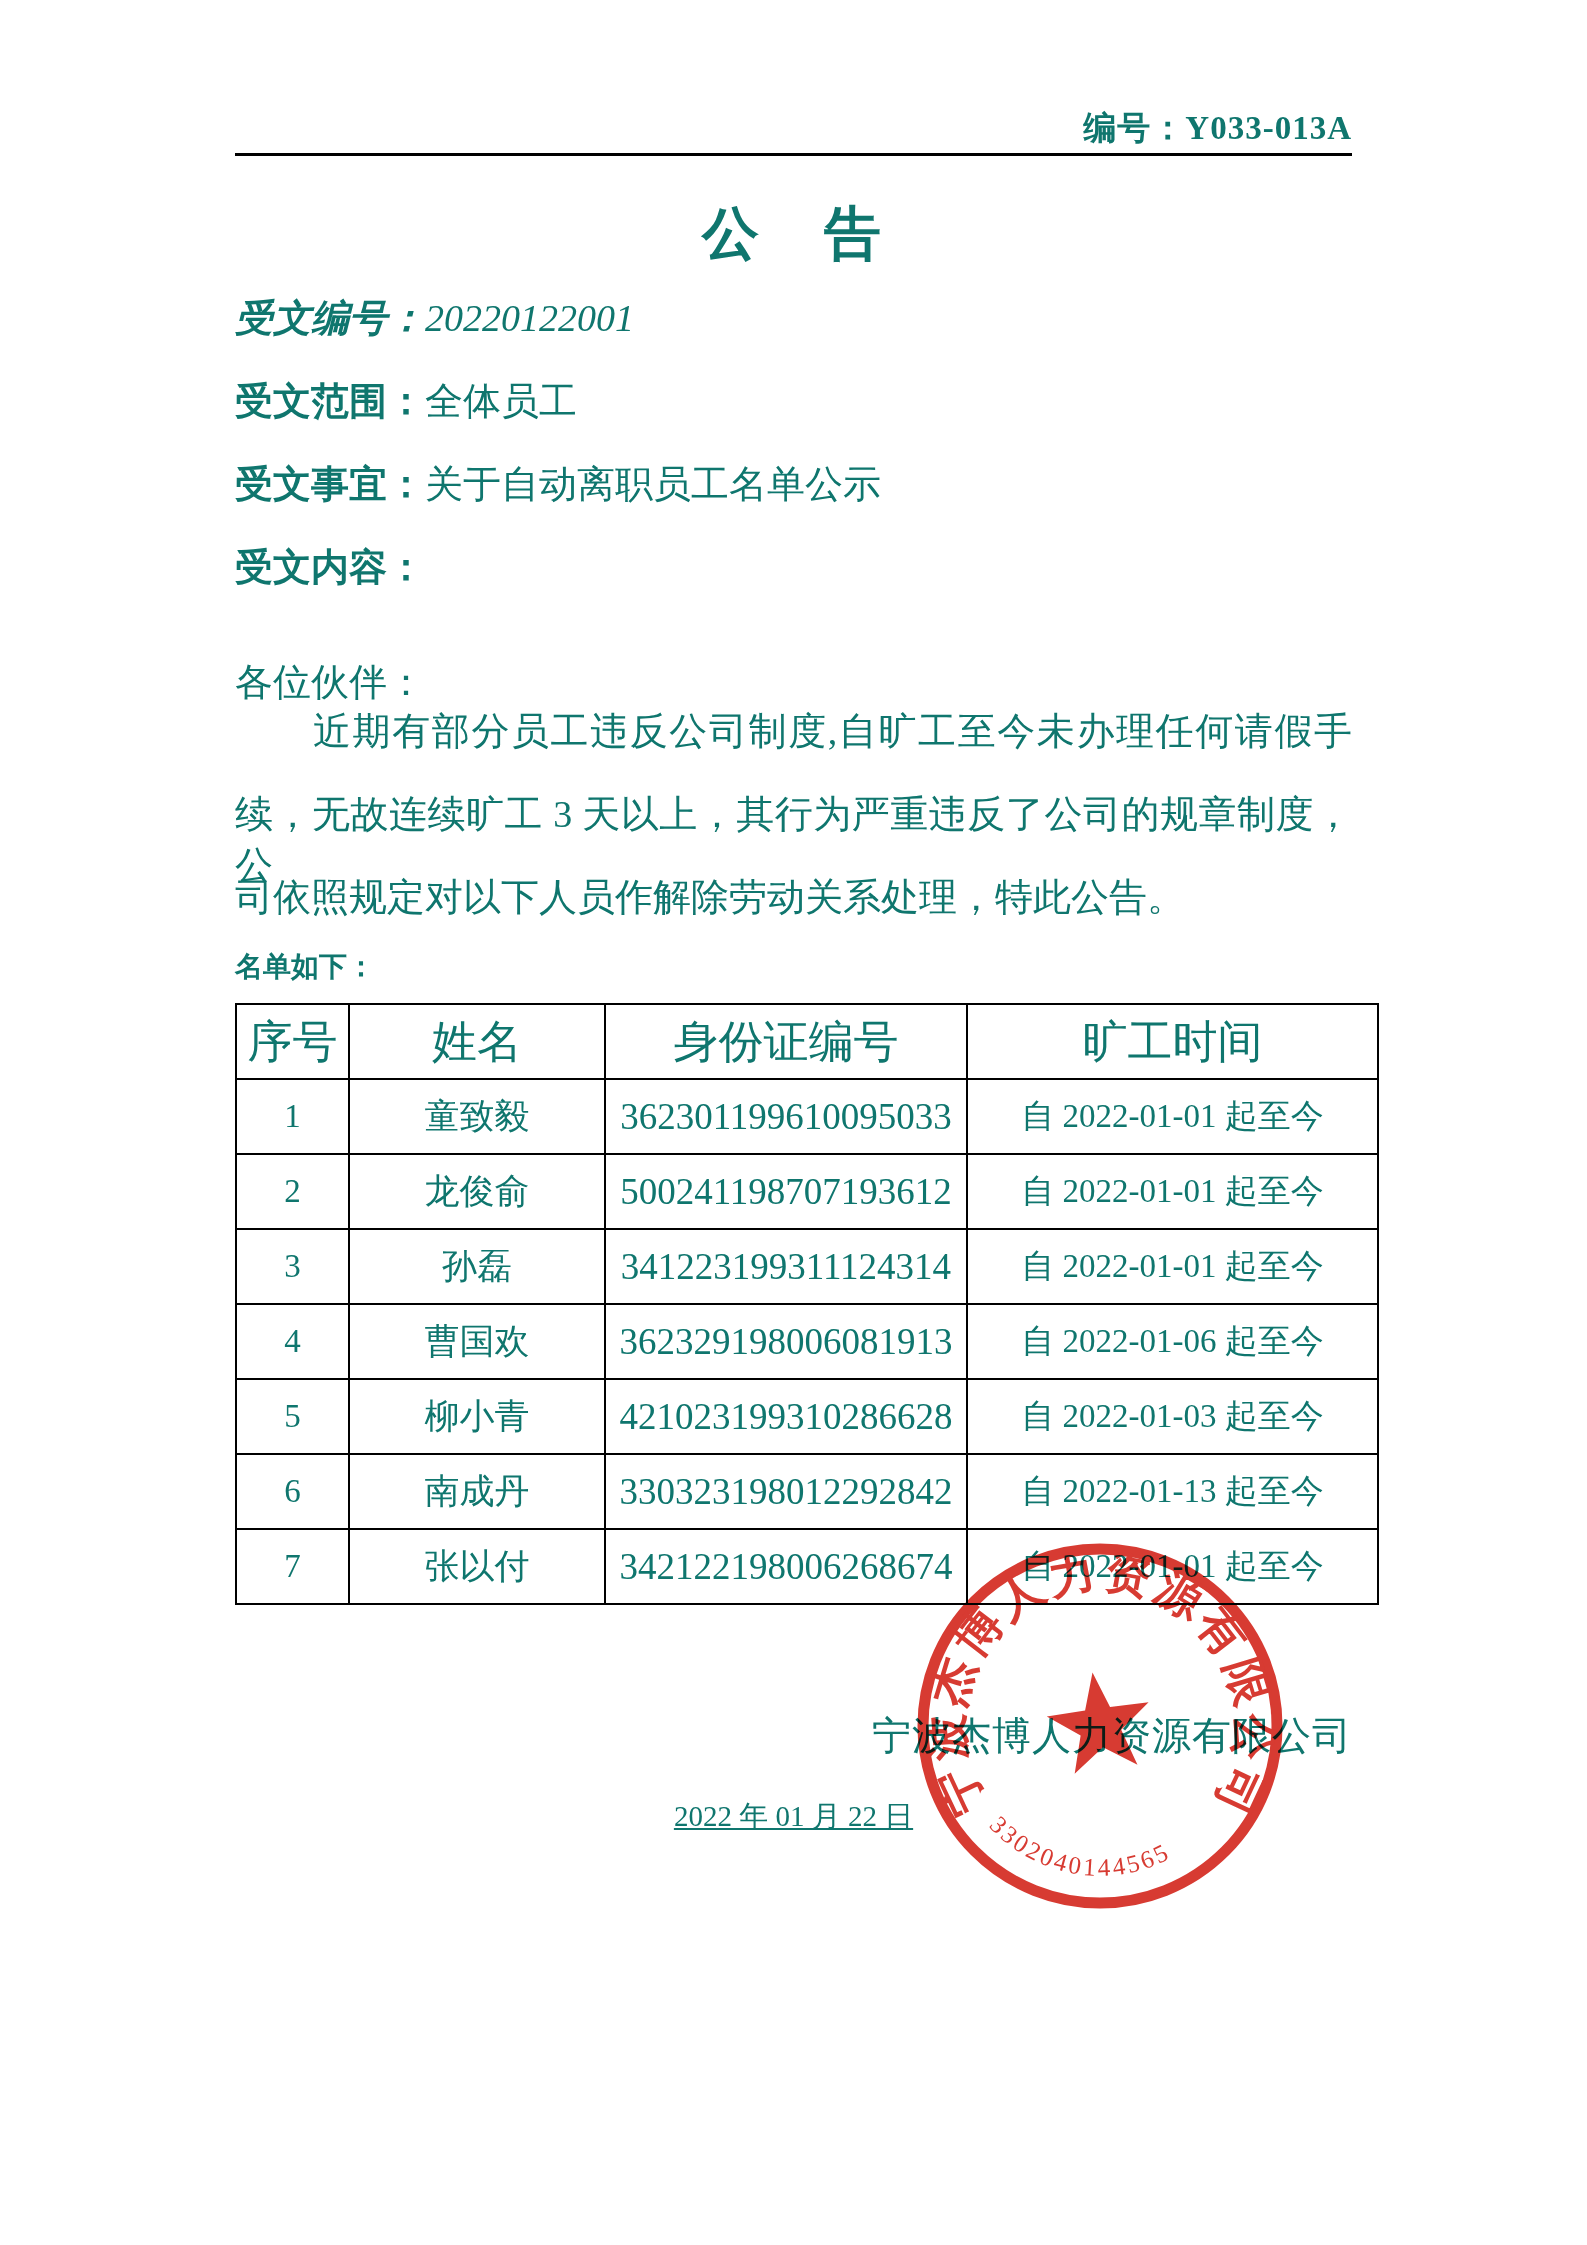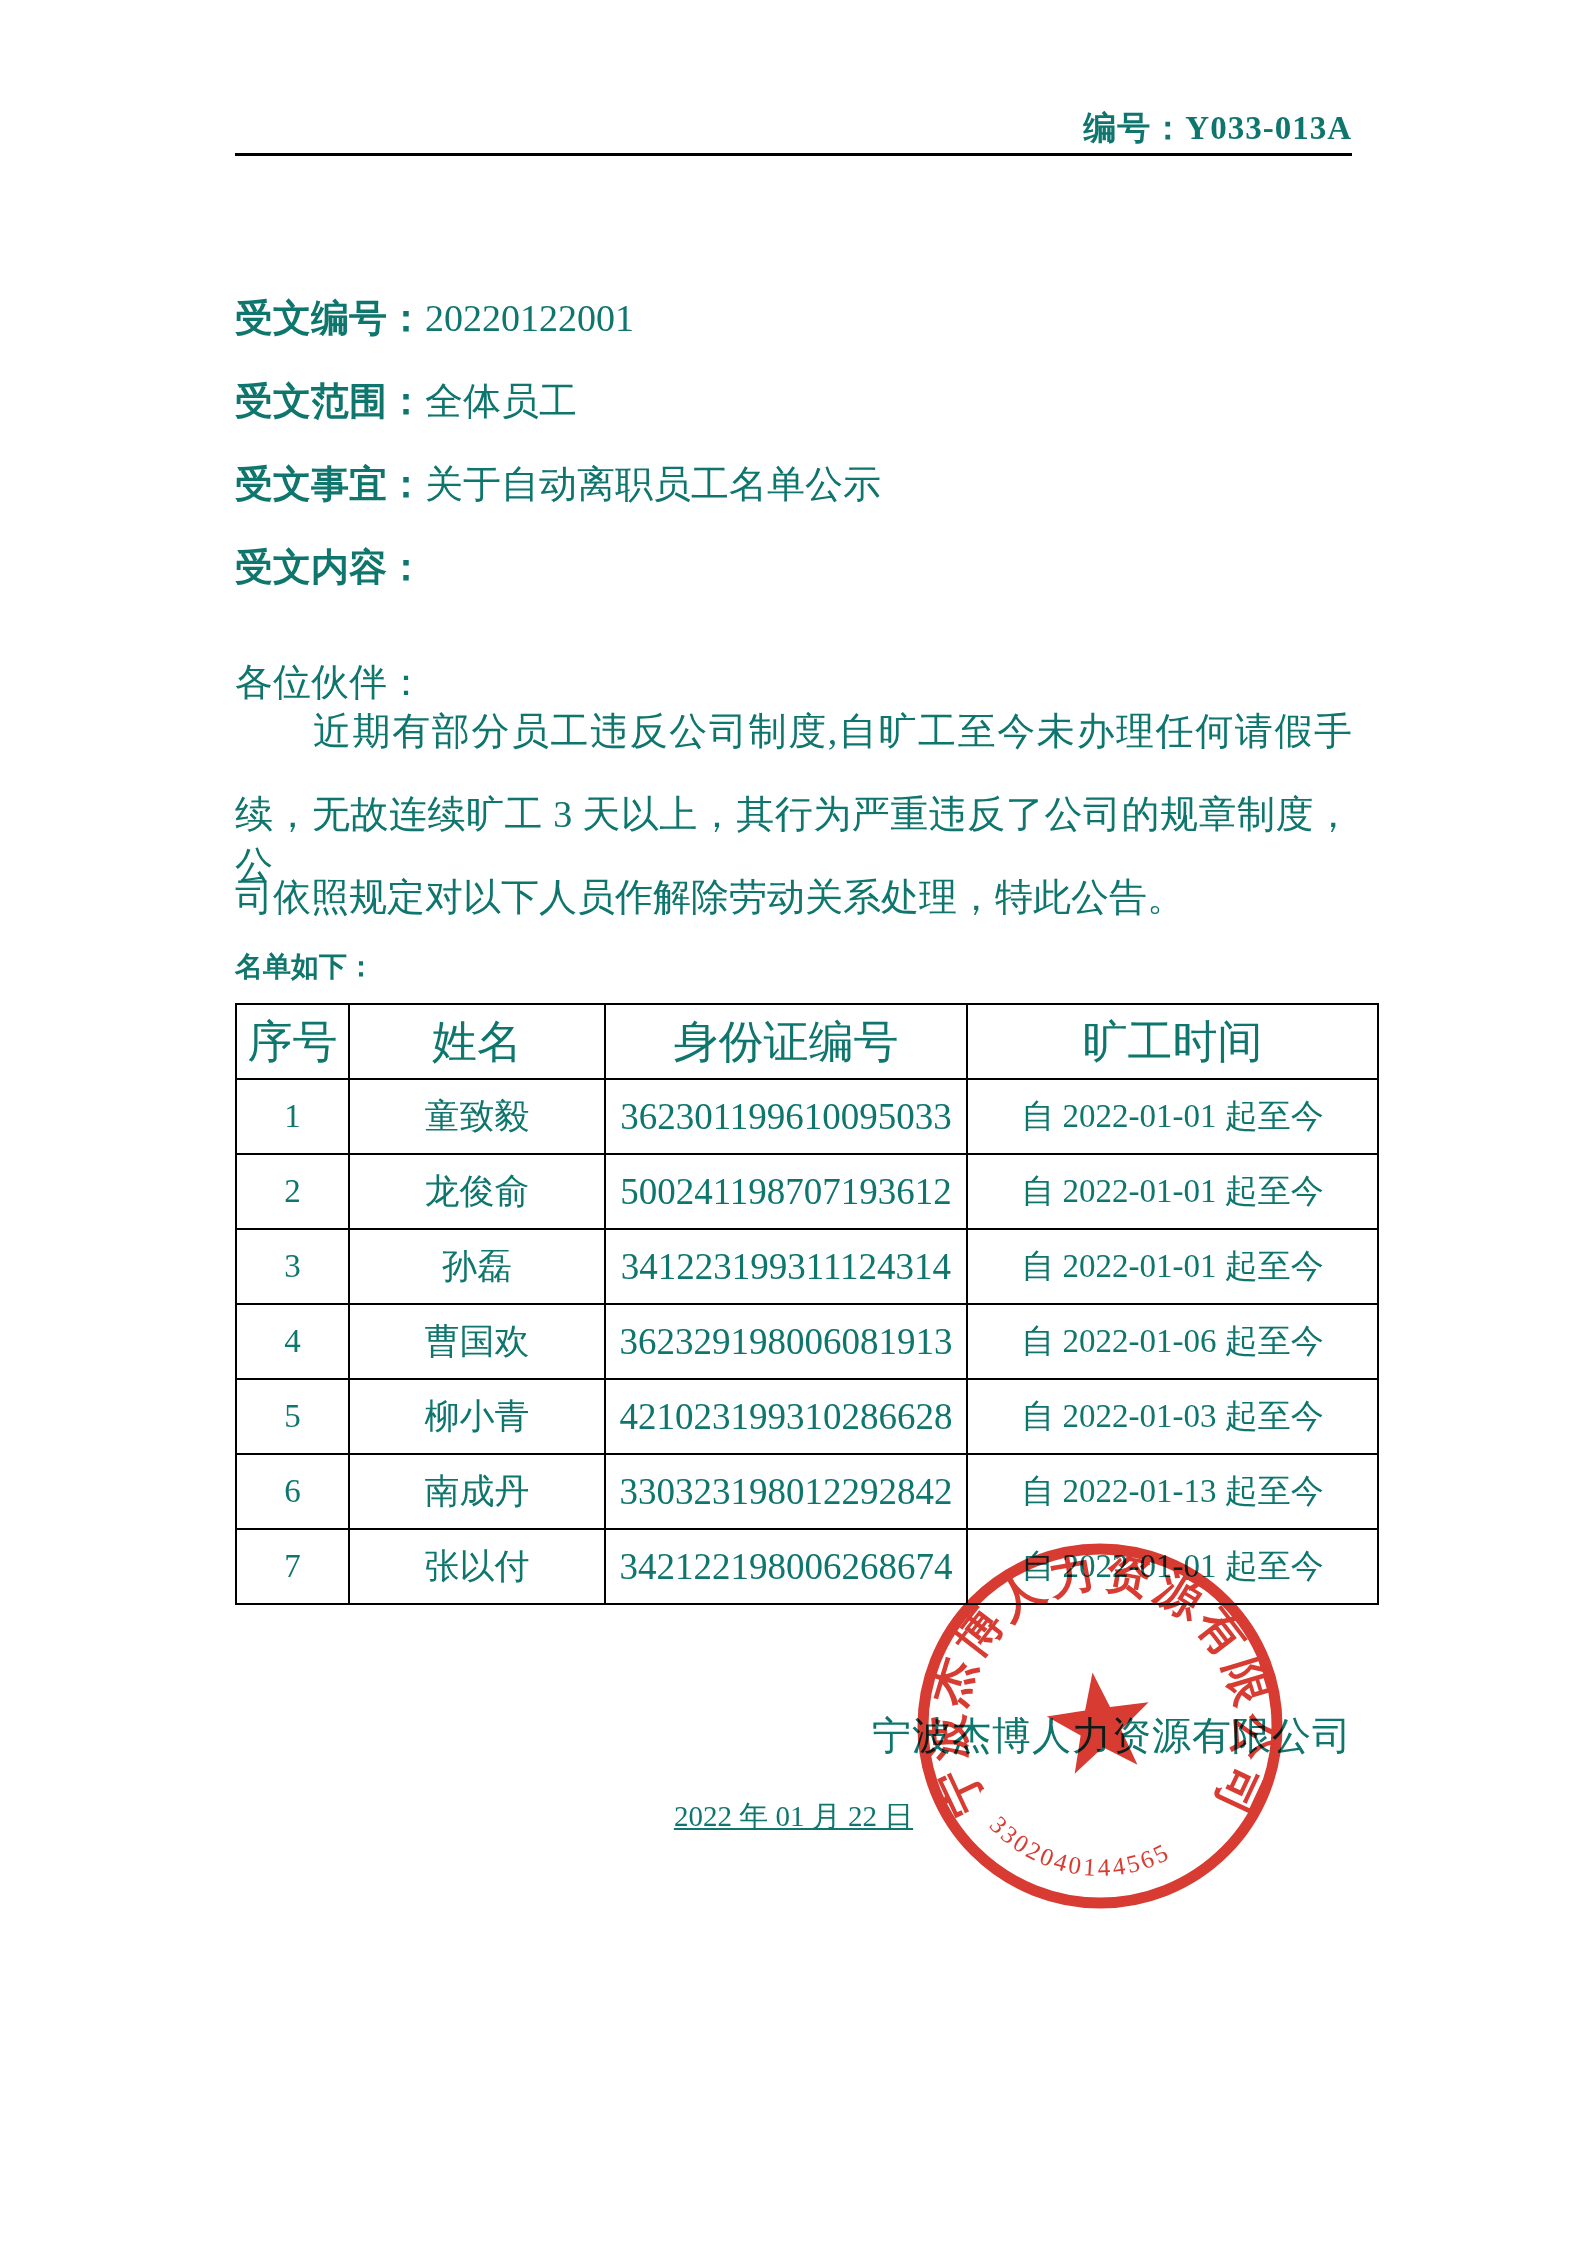--- a/index.html
+++ b/index.html
@@ -26,21 +26,21 @@
   
   #title{
     top:196px; left:235px; width:1117px;
     text-align:center;
     font-size:57px; font-weight:bold;
     letter-spacing:4px;
   }
   
   .field{ left:235px; width:1117px; font-size:38px; white-space:pre; }
   .field .lbl{ font-weight:bold; }
-  #field-0{ top:293px; }
+  #field-0{ top:293px;font-style:italic; }
   #field-1{ top:376px; }
   #field-2{ top:459px; }
   #field-3{ top:542px; }
   #salutation{ top:625px; left:235px; width:1117px; font-size:38px;margin-top:32px; }
   
   .bodyline{
     left:235px; width:1117px;
     font-size:38px;
     text-align:justify;
     text-align-last:justify;
@@ -94,20 +94,21 @@
   #stamp text{ fill:var(--stamp-red,#d42a20); font-family:"Liberation Serif","DejaVu Serif",serif; }
 </style>
 </head>
 <body>
 
 <div id="page">
 
   <div class="abs" id="doc-number">编号：Y033-013A</div>
   <div class="abs" id="header-rule"></div>
 
+  <div class="abs" id="title">公　告</div>
 
   <div class="abs field" id="field-0"><span class="lbl">受文编号：</span><span>20220122001</span></div>
   <div class="abs field" id="field-1"><span class="lbl">受文范围：</span><span>全体员工</span></div>
   <div class="abs field" id="field-2"><span class="lbl">受文事宜：</span><span>关于自动离职员工名单公示</span></div>
   <div class="abs field" id="field-3"><span class="lbl">受文内容：</span><span></span></div>
 
   <div class="abs" id="salutation">各位伙伴：</div>
 
   <div class="abs bodyline" id="body-0">近期有部分员工违反公司制度,自旷工至今未办理任何请假手</div>
   <div class="abs bodyline" id="body-1">续，无故连续旷工 3 天以上，其行为严重违反了公司的规章制度，公</div>

